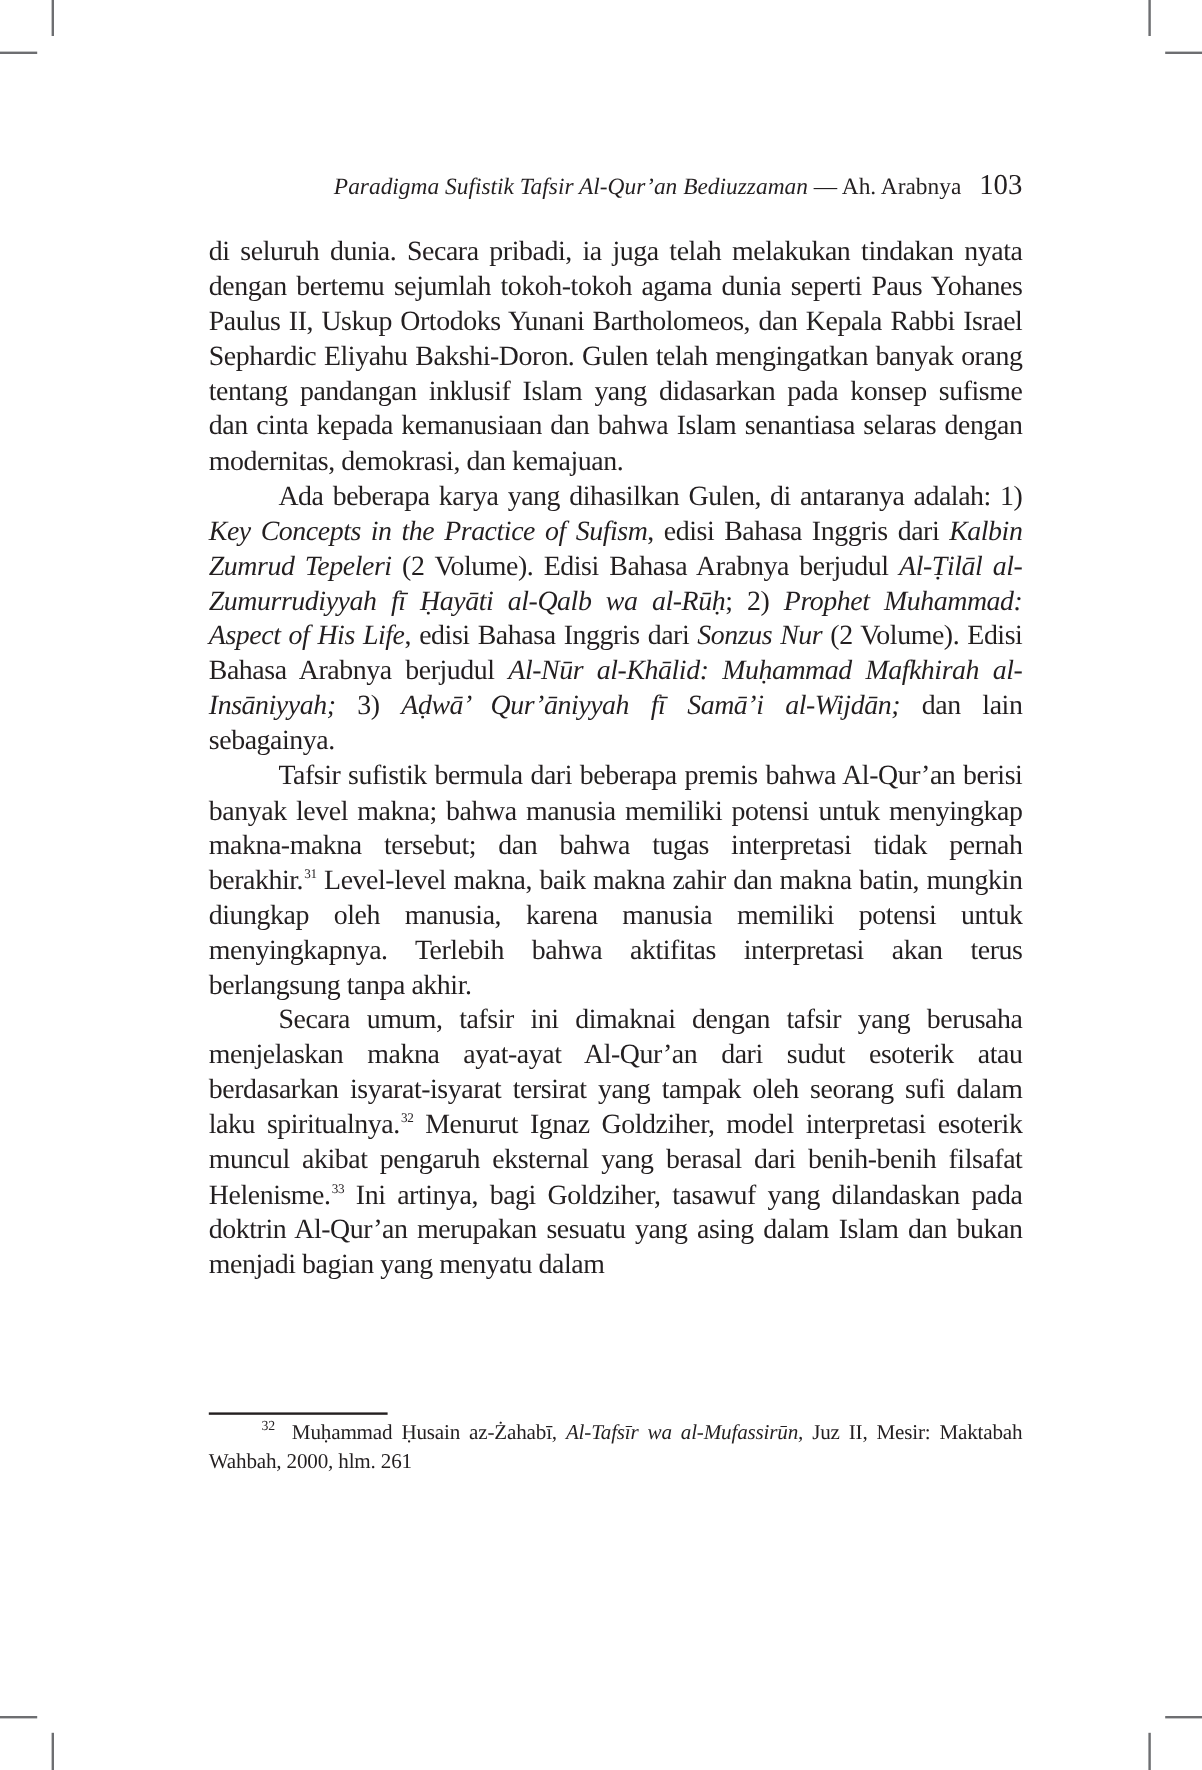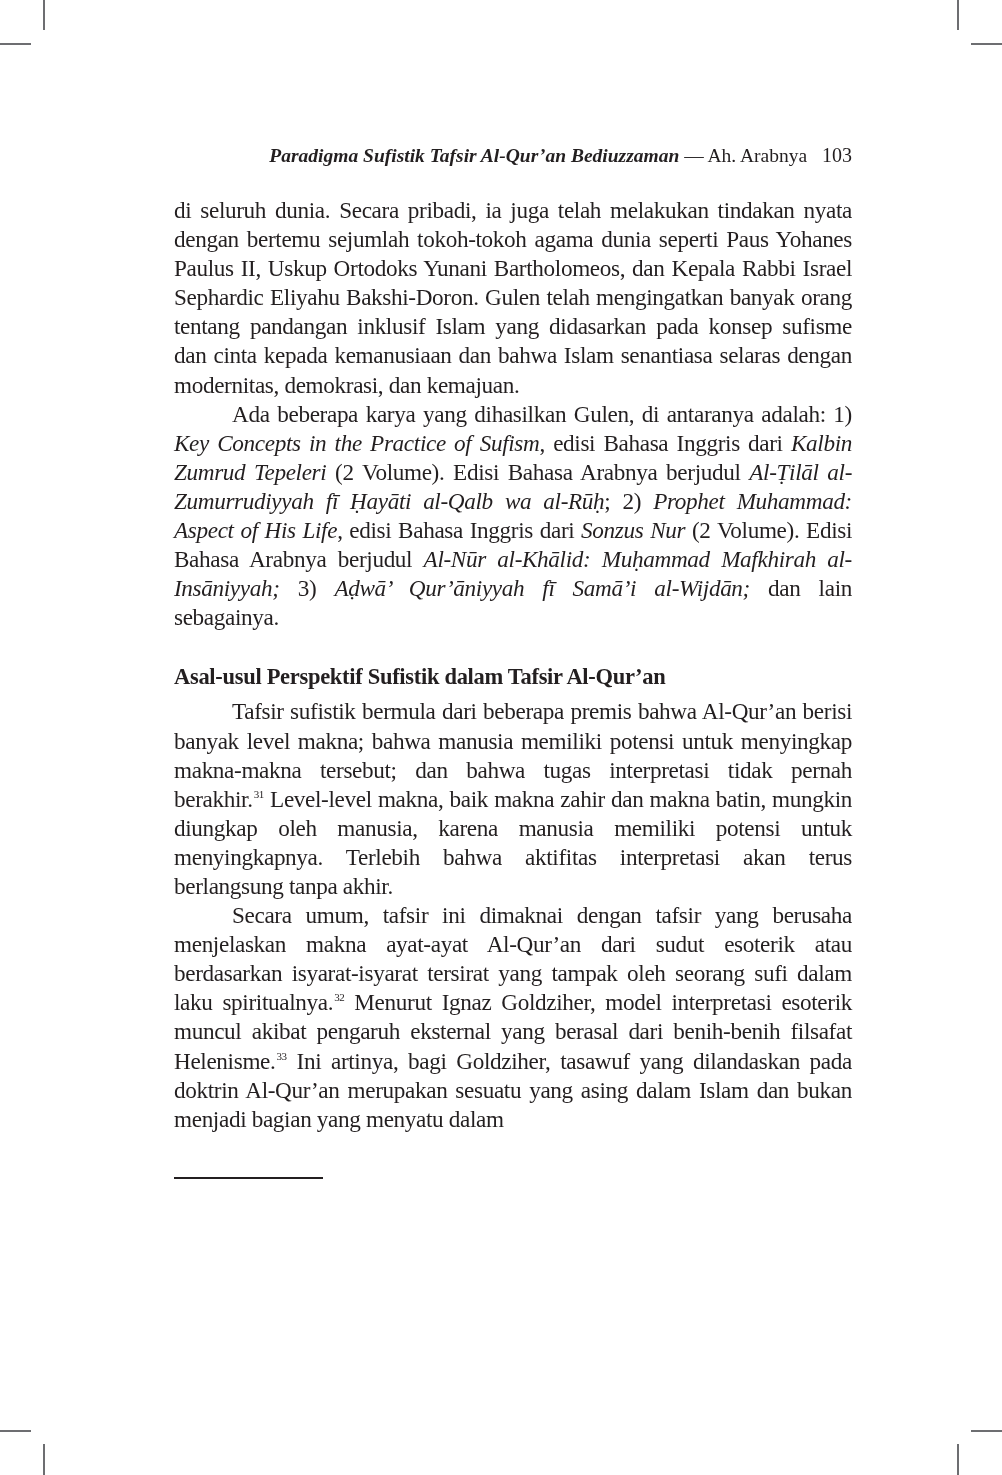--- a/index.html
+++ b/index.html
@@ -6,22 +6,22 @@
   body { width: 1002px; height: 1475px; position: relative; overflow: hidden; color: #231f20; }
   .crop { position: absolute; background: #6d6e71; }
   .page {
     position: absolute; left: 174px; top: 0; width: 678px;
     font-family: "Liberation Serif", "DejaVu Serif", serif;
   }
   .running-head {
     position: absolute; top: 142px; right: 0; white-space: nowrap;
     font-size: 19.5px; line-height: 26px; text-align: right;
   }
-  .running-head .title { font-style: italic; font-weight: bold; }
-  .running-head .pgnum { margin-left: 10px; font-size: 20px; }
+  .running-head .title { font-style: italic; }
+  .running-head .pgnum { margin-left: 10px; font-size: 24px; }
   .body {
     position: absolute; top: 196px; left: 0; width: 678px;
     font-size: 23.2px; line-height: 29.1px; text-align: justify;
     letter-spacing: -0.35px; word-spacing: 0px;
   }
   .body p { margin: 0; }
   .body p.indent { text-indent: 58px; }
   .body i { }
   .heading {
     font-weight: bold; font-size: 22.5px; line-height: 29px;
@@ -51,22 +51,22 @@
 <div class="page">
   <div class="running-head">
     <span class="title">Paradigma Sufistik Tafsir Al-Qur’an Bediuzzaman</span>
     <span>— Ah. Arabnya</span>
     <span class="pgnum">103</span>
   </div>
 
   <div class="body">
     <p><span>di seluruh dunia. Secara pribadi, ia juga telah melakukan tindakan nyata dengan bertemu sejumlah tokoh-tokoh agama dunia seperti Paus Yohanes Paulus II, Uskup Ortodoks Yunani Bartholomeos, dan Kepala Rabbi Israel Sephardic Eliyahu Bakshi-Doron. Gulen telah mengingatkan banyak orang tentang pandangan inklusif Islam yang didasarkan pada konsep sufisme dan cinta kepada kemanusiaan dan bahwa Islam senantiasa selaras dengan modernitas, demokrasi, dan kemajuan.</span></p>
     <p class="indent"><span>Ada beberapa karya yang dihasilkan Gulen, di antaranya adalah: 1) </span><i>Key Concepts in the Practice of Sufism</i><span>, edisi Bahasa Ing­gris dari </span><i>Kalbin Zumrud Tepeleri</i><span> (2 Volume). Edisi Bahasa Arab­nya berjudul </span><i>Al-Ṭilāl al-Zumurrudiyyah fī Ḥayāti al-Qalb wa al-Rūḥ</i><span>; 2) </span><i>Prophet Muhammad: Aspect of His Life</i><span>, edisi Bahasa Ing­gris dari </span><i>Sonzus Nur</i><span> (2 Volume). Edisi Bahasa Arabnya berjudul </span><i>Al-Nūr al-Khālid: Muḥammad Mafkhirah al-Insāniyyah;</i><span> 3) </span><i>Aḍwā’ Qur’āniyyah fī Samā’i al-Wijdān;</i><span> dan lain sebagainya.</span></p>
-    <p class="heading">Asal-usul Perspektif Sufistik dalam Tafsir Al-Qur’an</p>
     <p class="indent"><span>Tafsir sufistik bermula dari beberapa premis bahwa Al-Qur’an berisi banyak level makna; bahwa manusia memiliki potensi untuk menyingkap makna-makna tersebut; dan bahwa tugas interpretasi tidak pernah berakhir.</span><sup class="fn">31</sup><span> Level-level makna, baik makna zahir dan makna batin, mungkin diungkap oleh manusia, karena manusia me­miliki potensi untuk menyingkapnya. Terlebih bahwa aktifitas inter­pretasi akan terus berlangsung tanpa akhir.</span></p>
     <p class="indent"><span>Secara umum, tafsir ini dimaknai dengan tafsir yang berusaha menjelaskan makna ayat-ayat Al-Qur’an dari sudut esoterik atau berdasarkan isyarat-isyarat tersirat yang tampak oleh seorang sufi dalam laku spiritualnya.</span><sup class="fn">32</sup><span> Menurut Ignaz Goldziher, model inter­pretasi esoterik muncul akibat pengaruh eksternal yang berasal dari benih-benih filsafat Helenisme.</span><sup class="fn">33</sup><span> Ini artinya, bagi Goldziher, tasawuf yang dilandaskan pada doktrin Al-Qur’an merupakan sesuatu yang asing dalam Islam dan bukan menjadi bagian yang menyatu dalam</span></p>
   </div>
 
   <div class="rule"></div>
 
   <div class="footnotes">
+    <p><span class="num">32</span><span><span>Muḥammad Ḥusain az-Żahabī, </span><i>Al-Tafsīr wa al-Mufassirūn,</i><span> Juz II, Mesir: Maktabah Wahbah, 2000, hlm. 261</span></span></p>
   </div>
 </div>
 
 </body></html>

